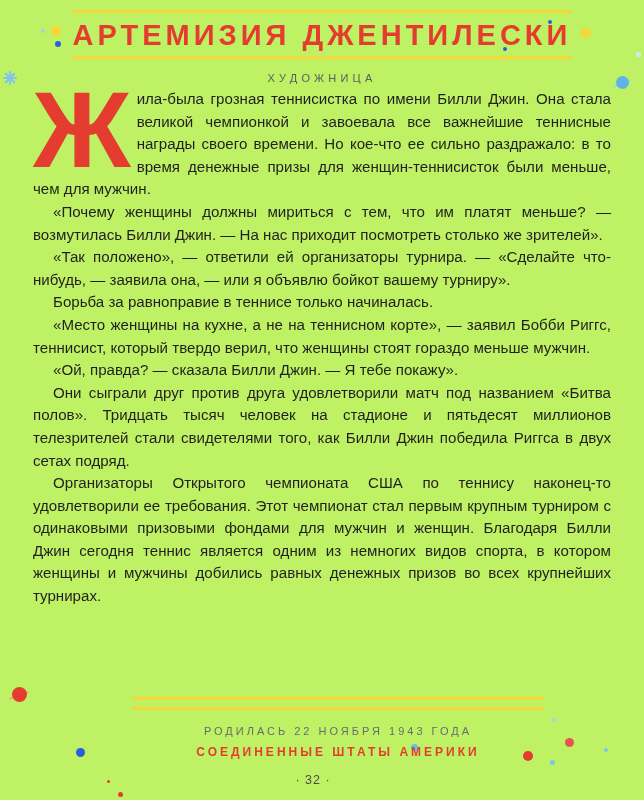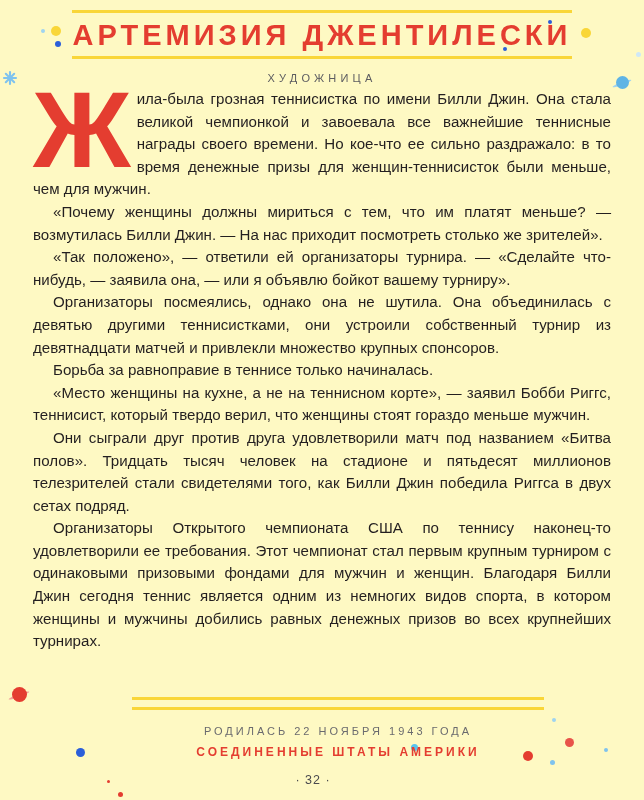--- a/index.html
+++ b/index.html
@@ -11,21 +11,21 @@
     height: 800px;
     background: #ffffff;
     font-family: "Liberation Sans", "DejaVu Sans", sans-serif;
     color: #231f20;
     overflow: hidden;
   }
   .page {
     position: relative;
     width: 644px;
     height: 800px;
-    background: #fef9c3;
+    background: #bef264;
     box-sizing: border-box;
   }
 
   
   .deco { position: absolute; pointer-events: none; }
   .dot { border-radius: 50%; }
   .planet { position: absolute; }
   .planet .body { position: absolute; border-radius: 50%; left: 3px; top: 3px; }
   .planet .ring {
     position: absolute;
@@ -193,23 +193,23 @@
     <div class="title">АРТЕМИЗИЯ ДЖЕНТИЛЕСКИ</div>
     <div class="rule-bottom"></div>
   </div>
   <div class="subtitle">ХУДОЖНИЦА</div>
 
   <div class="body-col">
     <span class="dropcap">Ж</span>
     <p class="copy first">ила-была грозная теннисистка по имени Билли Джин. Она стала великой чемпионкой и завоевала все важнейшие теннисные награды своего времени. Но кое-что ее сильно раздражало: в то время денежные призы для женщин-теннисисток были меньше, чем для мужчин.</p>
     <p class="copy">«Почему женщины должны мириться с тем, что им платят меньше? — возмутилась Билли Джин. — На нас приходит посмотреть столько же зрителей».</p>
     <p class="copy">«Так положено», — ответили ей организаторы турнира. — «Сделайте что-нибудь, — заявила она, — или я объявлю бойкот вашему турниру».</p>
-    <p class="copy">Организаторы посмеялись, однако она не шутила. Она объединилась с девятью другими теннисистками, они устроили собственный турнир из девятнадцати матчей и привлекли множество крупных спонсоров.</p>
     <p class="copy">Борьба за равноправие в теннисе только начиналась.</p>
     <p class="copy">«Место женщины на кухне, а не на теннисном корте», — заявил Бобби Риггс, теннисист, который твердо верил, что женщины стоят гораздо меньше мужчин.</p>
+    <p class="copy">«Ой, правда? — сказала Билли Джин. — Я тебе покажу».</p>
     <p class="copy">Они сыграли друг против друга удовлетворили матч под названием «Битва полов». Тридцать тысяч человек на стадионе и пятьдесят миллионов телезрителей стали свидетелями того, как Билли Джин победила Риггса в двух сетах подряд.</p>
     <p class="copy">Организаторы Открытого чемпионата США по теннису наконец-то удовлетворили ее требования. Этот чемпионат стал первым крупным турниром с одинаковыми призовыми фондами для мужчин и женщин. Благодаря Билли Джин сегодня теннис является одним из немногих видов спорта, в котором женщины и мужчины добились равных денежных призов во всех крупнейших турнирах.</p>
   </div>
 
   <div class="footer">
     <div class="foot-rule"></div>
     <div class="foot-rule second"></div>
     <div class="birth">РОДИЛАСЬ 22 НОЯБРЯ 1943 ГОДА</div>
     <div class="country">СОЕДИНЕННЫЕ ШТАТЫ АМЕРИКИ</div>
   </div>

